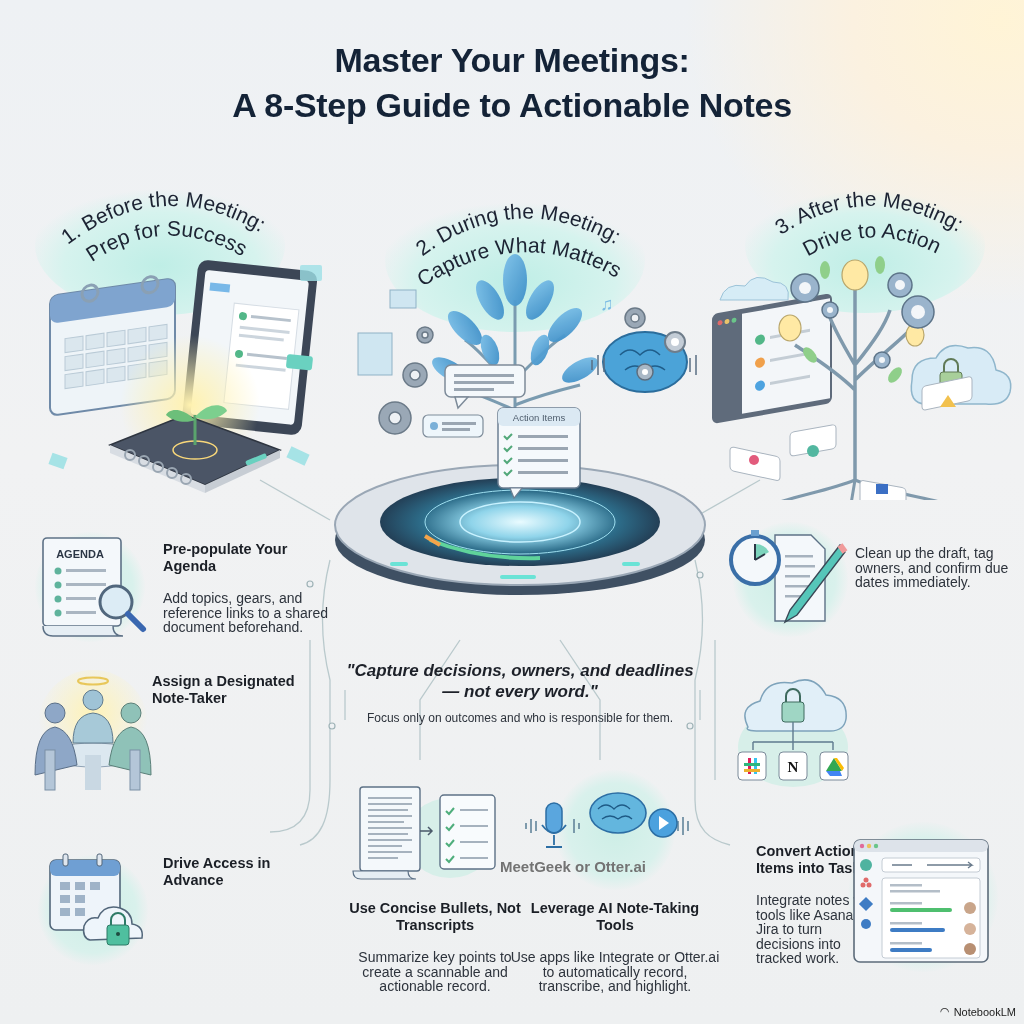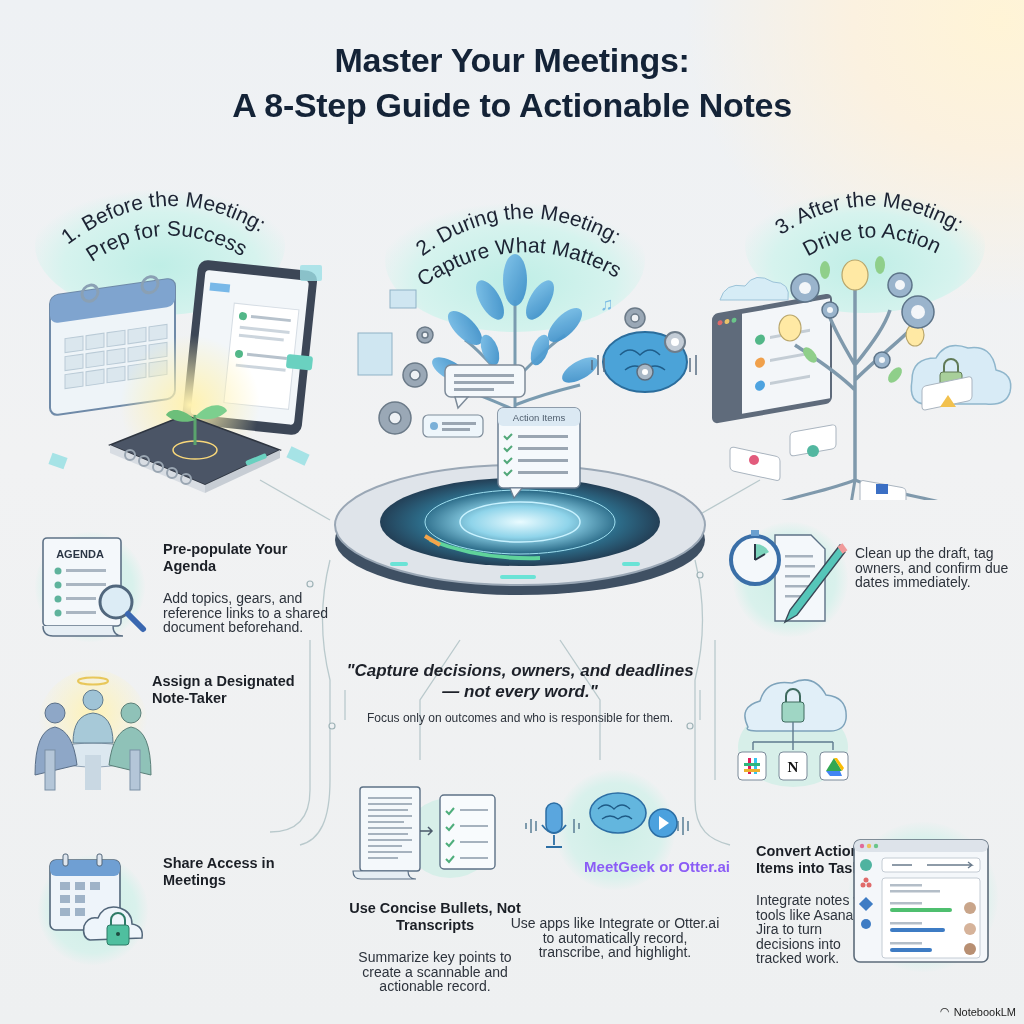--- a/index.html
+++ b/index.html
@@ -28,21 +28,21 @@
   .tip.center { text-align: center; }
   .badge {
     position: absolute; border-radius: 50%;
     background: radial-gradient(circle, #cdeee6 0%, #d9f1ec 55%, rgba(217,241,236,0) 72%);
   }
   .quote {
     position: absolute; top: 660px; left: 345px; width: 350px; text-align: center;
   }
   .quote .q { font-size: 17px; line-height: 21px; font-weight: 700; font-style: italic; color: #1d2129; }
   .quote .s { font-size: 12px; line-height: 16px; color: #2d333c; margin-top: 8px; }
-  .toollabel { position: absolute; top: 858px; left: 500px; width: 230px; text-align: right; font-size: 15px; font-weight: 700; color: #8b5cf6; }
+  .toollabel { position: absolute; top: 858px; left: 500px; width: 230px; text-align: left; font-size: 15px; font-weight: 700; color: #737373; }
   .brand { position: absolute; right: 8px; bottom: 6px; font-size: 11px; color: #222; display: flex; align-items: center; gap: 4px; }
   .circuit { position: absolute; left: 0; top: 0; pointer-events: none; }
 </style>
 </head>
 <body>
 
 <div class="title">
   <div>Master Your Meetings:</div>
   <div>A 8-Step Guide to Actionable Notes</div>
 </div>
@@ -440,21 +440,21 @@
       <rect x="30" y="45" width="10" height="8"></rect>
       <rect x="15" y="58" width="10" height="8"></rect>
       <rect x="30" y="58" width="10" height="8"></rect>
     </g>
   <path d="M45 90 q-8 -2 -6 -14 q4 -10 14 -8 q6 -14 22 -10 q12 4 12 16 q12 2 10 14 z" fill="#eef5fb" stroke="#52667a" stroke-width="1.5"></path>
   <rect x="62" y="75" width="22" height="20" rx="3" fill="#4fbf9f" stroke="#2e7a66"></rect>
   <path d="M66 75 v-5 a7 7 0 0 1 14 0 v5" fill="none" stroke="#2e7a66" stroke-width="2"></path>
   <circle cx="73" cy="84" r="2" fill="#1e4b40"></circle>
 </svg>
 <div class="tip" style="left:163px; top:855px; width:170px;">
-  <h3>Share Access in Meetings</h3>
+  <h3>Drive Access in Advance</h3>
 </div>
 
 <div class="quote">
   <div class="q">"Capture decisions, owners, and deadlines — not every word."</div>
   <div class="s">Focus only on outcomes and who is responsible for them.</div>
 </div>
 
 <svg class="scene" style="left:350px; top:783px;" width="150" height="100" viewBox="0 0 150 100">
   <ellipse cx="100" cy="55" rx="45" ry="40" fill="#d7efe9"></ellipse>
   <rect x="10" y="4" width="60" height="84" rx="3" fill="#f4f8fb" stroke="#5d7186" stroke-width="1.4"></rect>
@@ -500,20 +500,21 @@
     </g>
   <rect x="28" y="18" width="16" height="30" rx="8" fill="#5aa6de" stroke="#2c6ea4" stroke-width="1.5"></rect>
   <path d="M24 40 q12 16 24 0 M36 50 v10 M28 62 h16" stroke="#2c6ea4" stroke-width="1.8" fill="none"></path>
   <ellipse cx="100" cy="28" rx="28" ry="20" fill="#63b6de" stroke="#2c6ea4" stroke-width="1.6"></ellipse>
   <path d="M80 24 q8 -8 16 0 q8 -8 16 0 M84 34 q8 -6 16 0 q8 -6 14 0" stroke="#1e5a86" stroke-width="1.3" fill="none"></path>
   <circle cx="145" cy="38" r="14" fill="#4ba1de" stroke="#2c6ea4" stroke-width="1.5"></circle>
   <path d="M141 31 l10 7 l-10 7 z" fill="#fff"></path>
 </svg>
 <div class="toollabel">MeetGeek or Otter.ai</div>
 <div class="tip center" style="left:510px; top:900px; width:210px;">
+  <h3>Leverage AI Note-Taking Tools</h3>
   <p>Use apps like Integrate or Otter.ai to automatically record, transcribe, and highlight.</p>
 </div>
 
 <div class="badge" style="left:733px; top:522px; width:115px; height:115px;"></div>
 <svg class="scene" style="left:725px; top:520px;" width="125" height="110" viewBox="0 0 125 110">
   <path d="M50 15 h36 l14 14 v72 h-50 z" fill="#f4f8fb" stroke="#5d7186" stroke-width="1.4"></path>
   <g fill="#a6b2be">
       <rect x="60" y="35" width="28" height="2.5"></rect>
       <rect x="60" y="45" width="30" height="2.5"></rect>
       <rect x="60" y="55" width="25" height="2.5"></rect>

